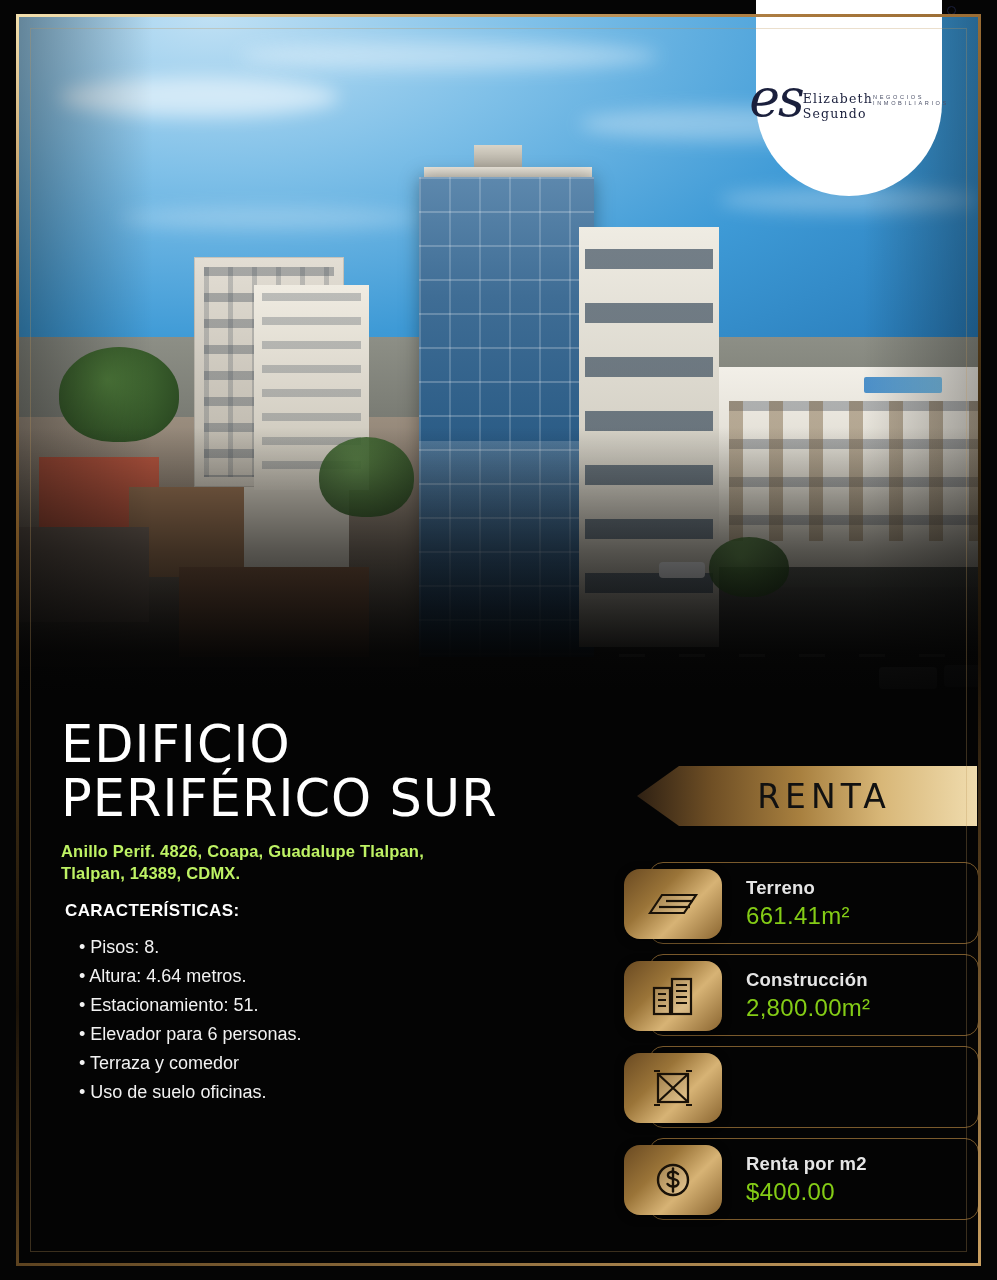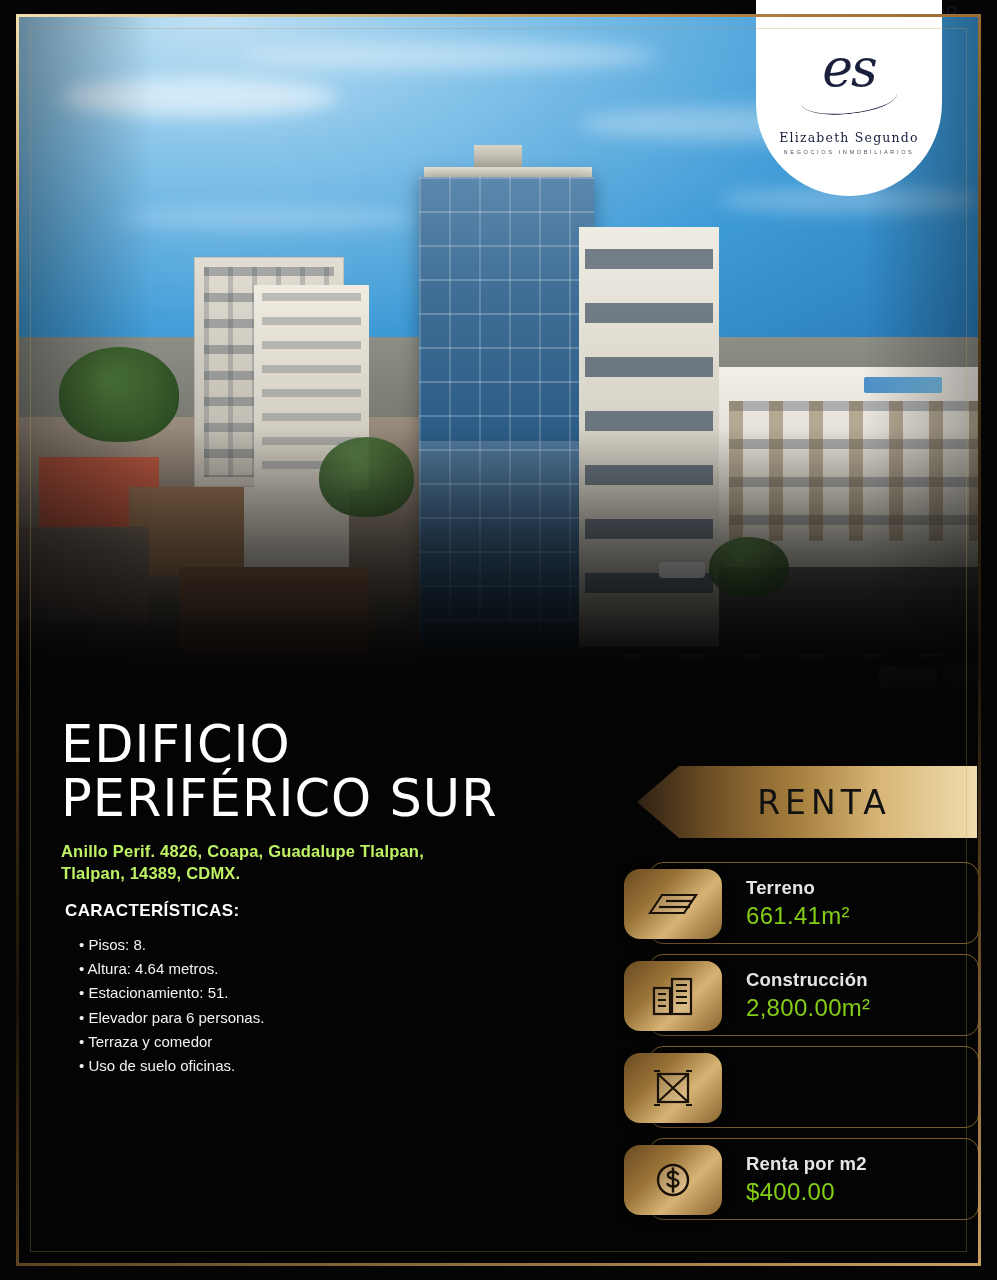--- a/index.html
+++ b/index.html
@@ -180,21 +180,21 @@
   }
 
   
   .logo-badge {
     position: absolute;
     right: 55px; top: 0;
     width: 186px; height: 196px;
     background: #fff;
     border-radius: 0 0 93px 93px;
     z-index: 25;
-    display: flex; flex-direction: column;
+    display: flex; flex-direction: row;
     align-items: center; justify-content: center;
   }
   .logo-mark {
     font-family: "DejaVu Serif", serif;
     font-style: italic;
     font-size: 52px;
     color: #1a1f3c;
     line-height: 1;
     letter-spacing: -2px;
     position: relative;
@@ -244,28 +244,28 @@
     font-weight: bold;
     line-height: 1.35;
     letter-spacing: .2px;
   }
   .feat-title {
     margin-top: 16px; margin-left: 4px;
     color: #ffffff; font-size: 17px; font-weight: bold; letter-spacing: .4px;
   }
   .feat-list { margin-top: 12px; margin-left: 18px; list-style: none; }
   .feat-list li {
-    color: #f2f2f2; font-size: 15px; line-height: 1.62;
+    color: #f2f2f2; font-size: 18px; line-height: 1.62;
   }
   .feat-list li::before { content: "• "; color:#f2f2f2; }
 
   
   .ribbon {
     position: absolute;
-    left: 618px; top: 76px; width: 340px; height: 72px;
+    left: 618px; top: 76px; width: 340px; height: 60px;
     background: linear-gradient(90deg,#2e2013 0%, #6f4f25 22%, #a8803f 48%, #d8b778 72%, #f0dcae 100%);
     clip-path: polygon(42px 0, 100% 0, 100% 100%, 42px 100%, 0 50%);
     display:flex; align-items:center; justify-content:center;
   }
   .ribbon-text {
     font-family: "DejaVu Sans", sans-serif;
     color:#111; font-size: 33px; letter-spacing: 5px; font-weight: 400;
     padding-left: 34px;
   }
 

